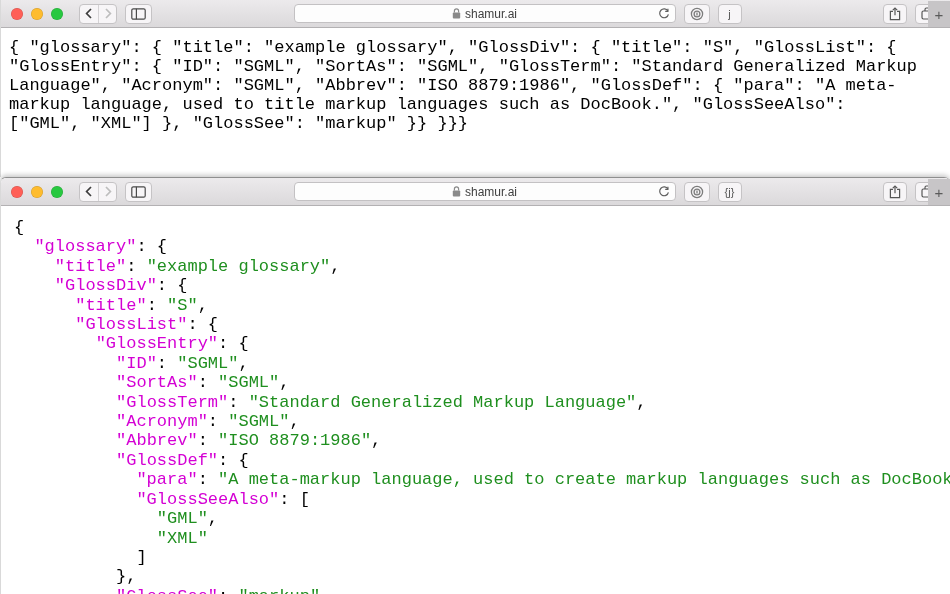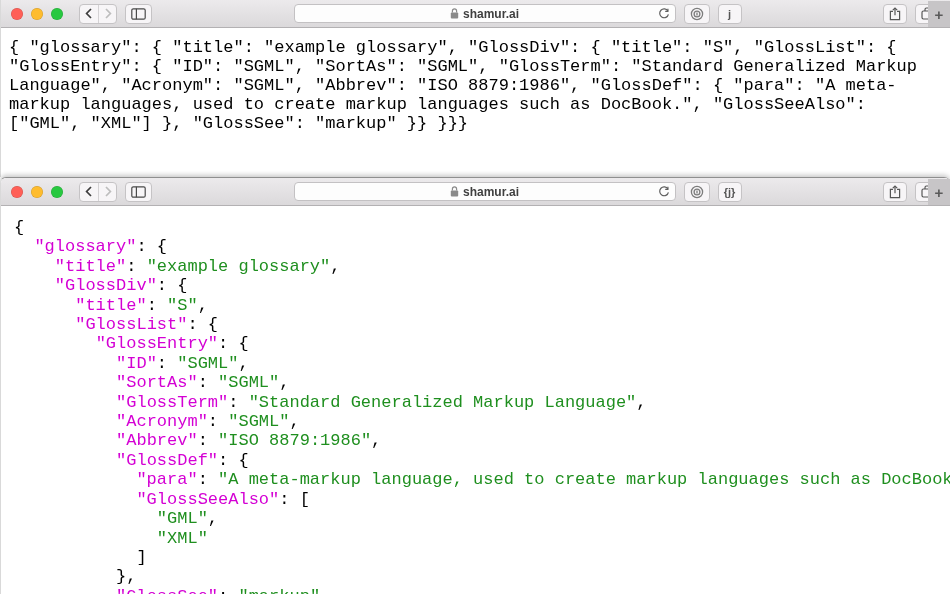--- a/index.html
+++ b/index.html
@@ -9,21 +9,21 @@
   .window { position: absolute; left: 0; width: 950px; background: #fff; }
   #window-top { top: 0; height: 177px; border-left: 1px solid #d9d9d9; }
   #window-bottom { top: 177px; height: 417px; border-top: 1px solid #8f8f8f;
     border-left: 1px solid #d9d9d9; border-radius: 6px 6px 0 0;
     box-shadow: 0 -2px 5px rgba(0,0,0,0.22); }
 
   
   .chrome { position: relative; height: 28px; display: flex; align-items: center;
     gap: 8px; padding: 0 10px;
     background: linear-gradient(#eceaec, #dbd9db);
-    border-bottom: 1px solid #b3b1b3; font-weight: bold; }
+    border-bottom: 1px solid #b3b1b3; }
   #window-bottom .chrome { border-radius: 5px 5px 0 0; }
 
   .traffic { display: flex; gap: 8px; align-items: center; margin-right: 8px; }
   .tl { width: 12px; height: 12px; border-radius: 50%;
     box-shadow: inset 0 0 0 0.5px rgba(0,0,0,0.18); }
   .tl.red { background: var(--tl-red); }
   .tl.yellow { background: var(--tl-yellow); }
   .tl.green { background: var(--tl-green); }
 
   .nav-group { display: flex; border: 1px solid #c5c3c5; border-radius: 4px;
@@ -142,21 +142,21 @@
           </svg>
         </span>
     </div>
     <div class="plus-btn">+</div>
   </div>
   <div class="pane-wrap-top">
     <div class="code" id="raw-json">
         <div class="code-line">{ "glossary": { "title": "example glossary", "GlossDiv": { "title": "S", "GlossList": {</div>
         <div class="code-line">"GlossEntry": { "ID": "SGML", "SortAs": "SGML", "GlossTerm": "Standard Generalized Markup</div>
         <div class="code-line">Language", "Acronym": "SGML", "Abbrev": "ISO 8879:1986", "GlossDef": { "para": "A meta-</div>
-        <div class="code-line">markup languages, used to create markup languages such as DocBook.", "GlossSeeAlso":</div>
+        <div class="code-line">markup language, used to title markup languages such as DocBook.", "GlossSeeAlso":</div>
         <div class="code-line">["GML", "XML"] }, "GlossSee": "markup" }} }}}</div>
       </div>
   </div>
 </div>
 
 <div class="window" id="window-bottom">
   <div class="chrome">
     <div class="traffic">
       <div class="tl red"></div>
       <div class="tl yellow"></div>

